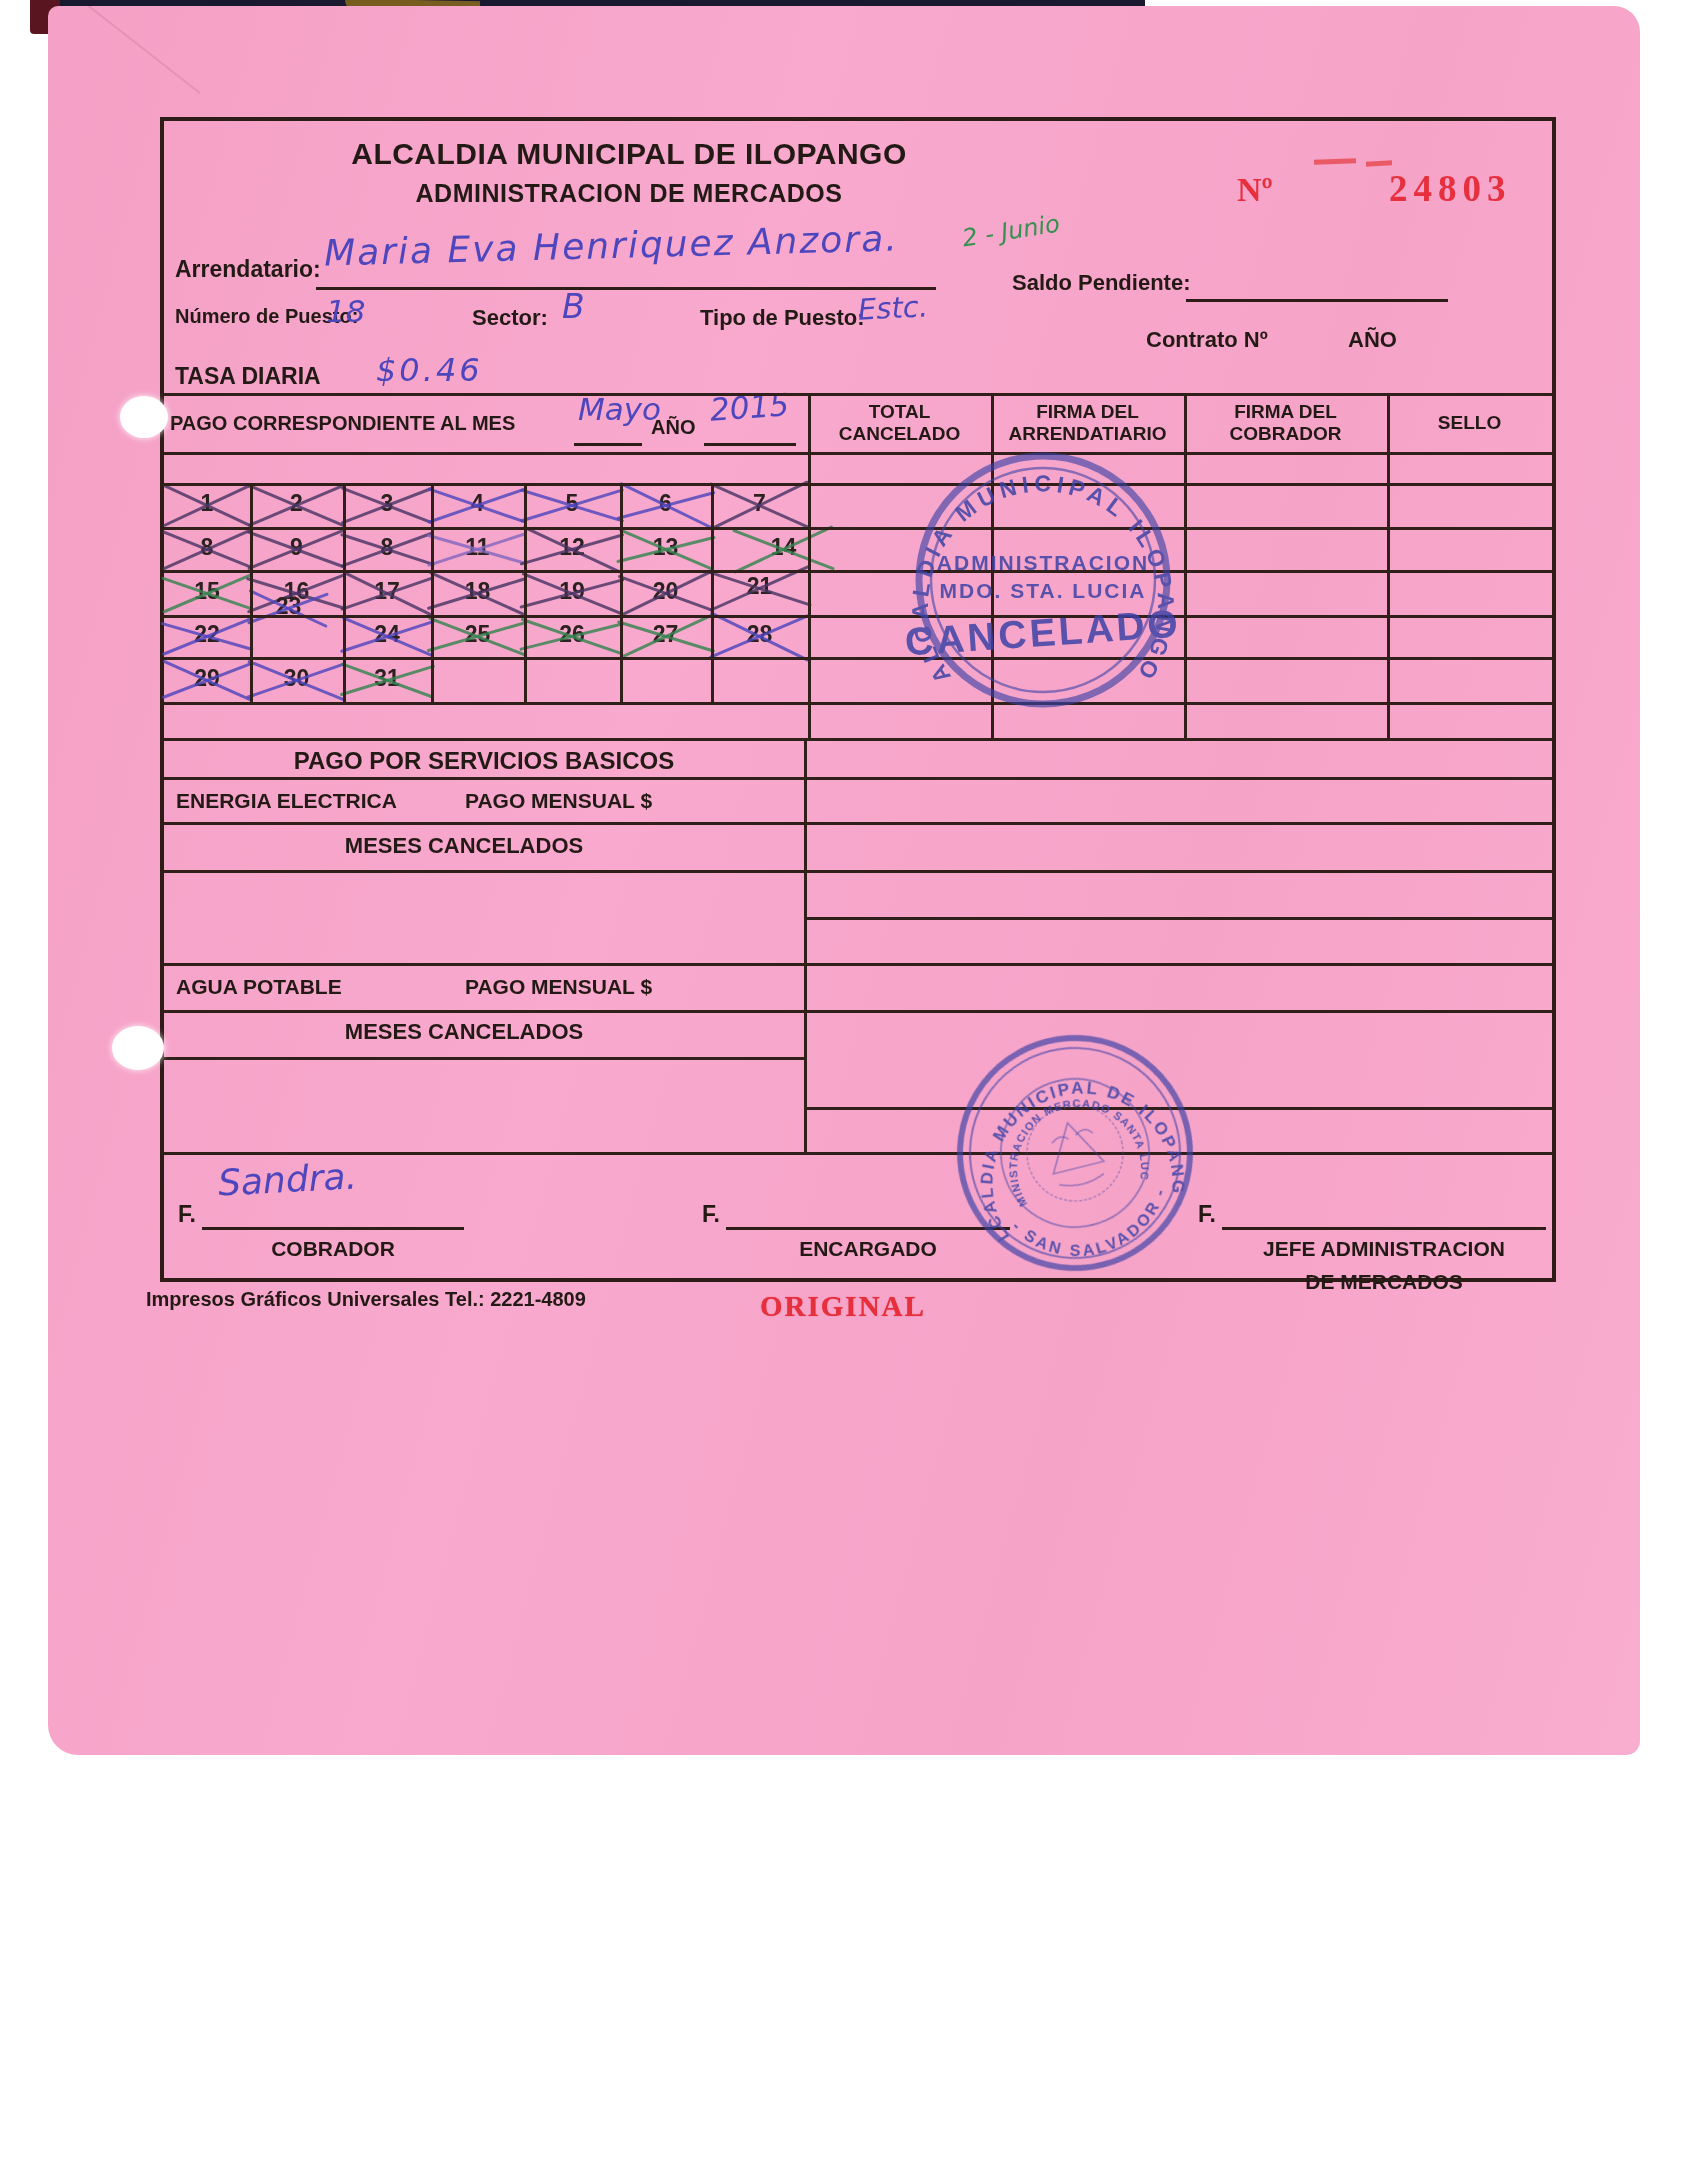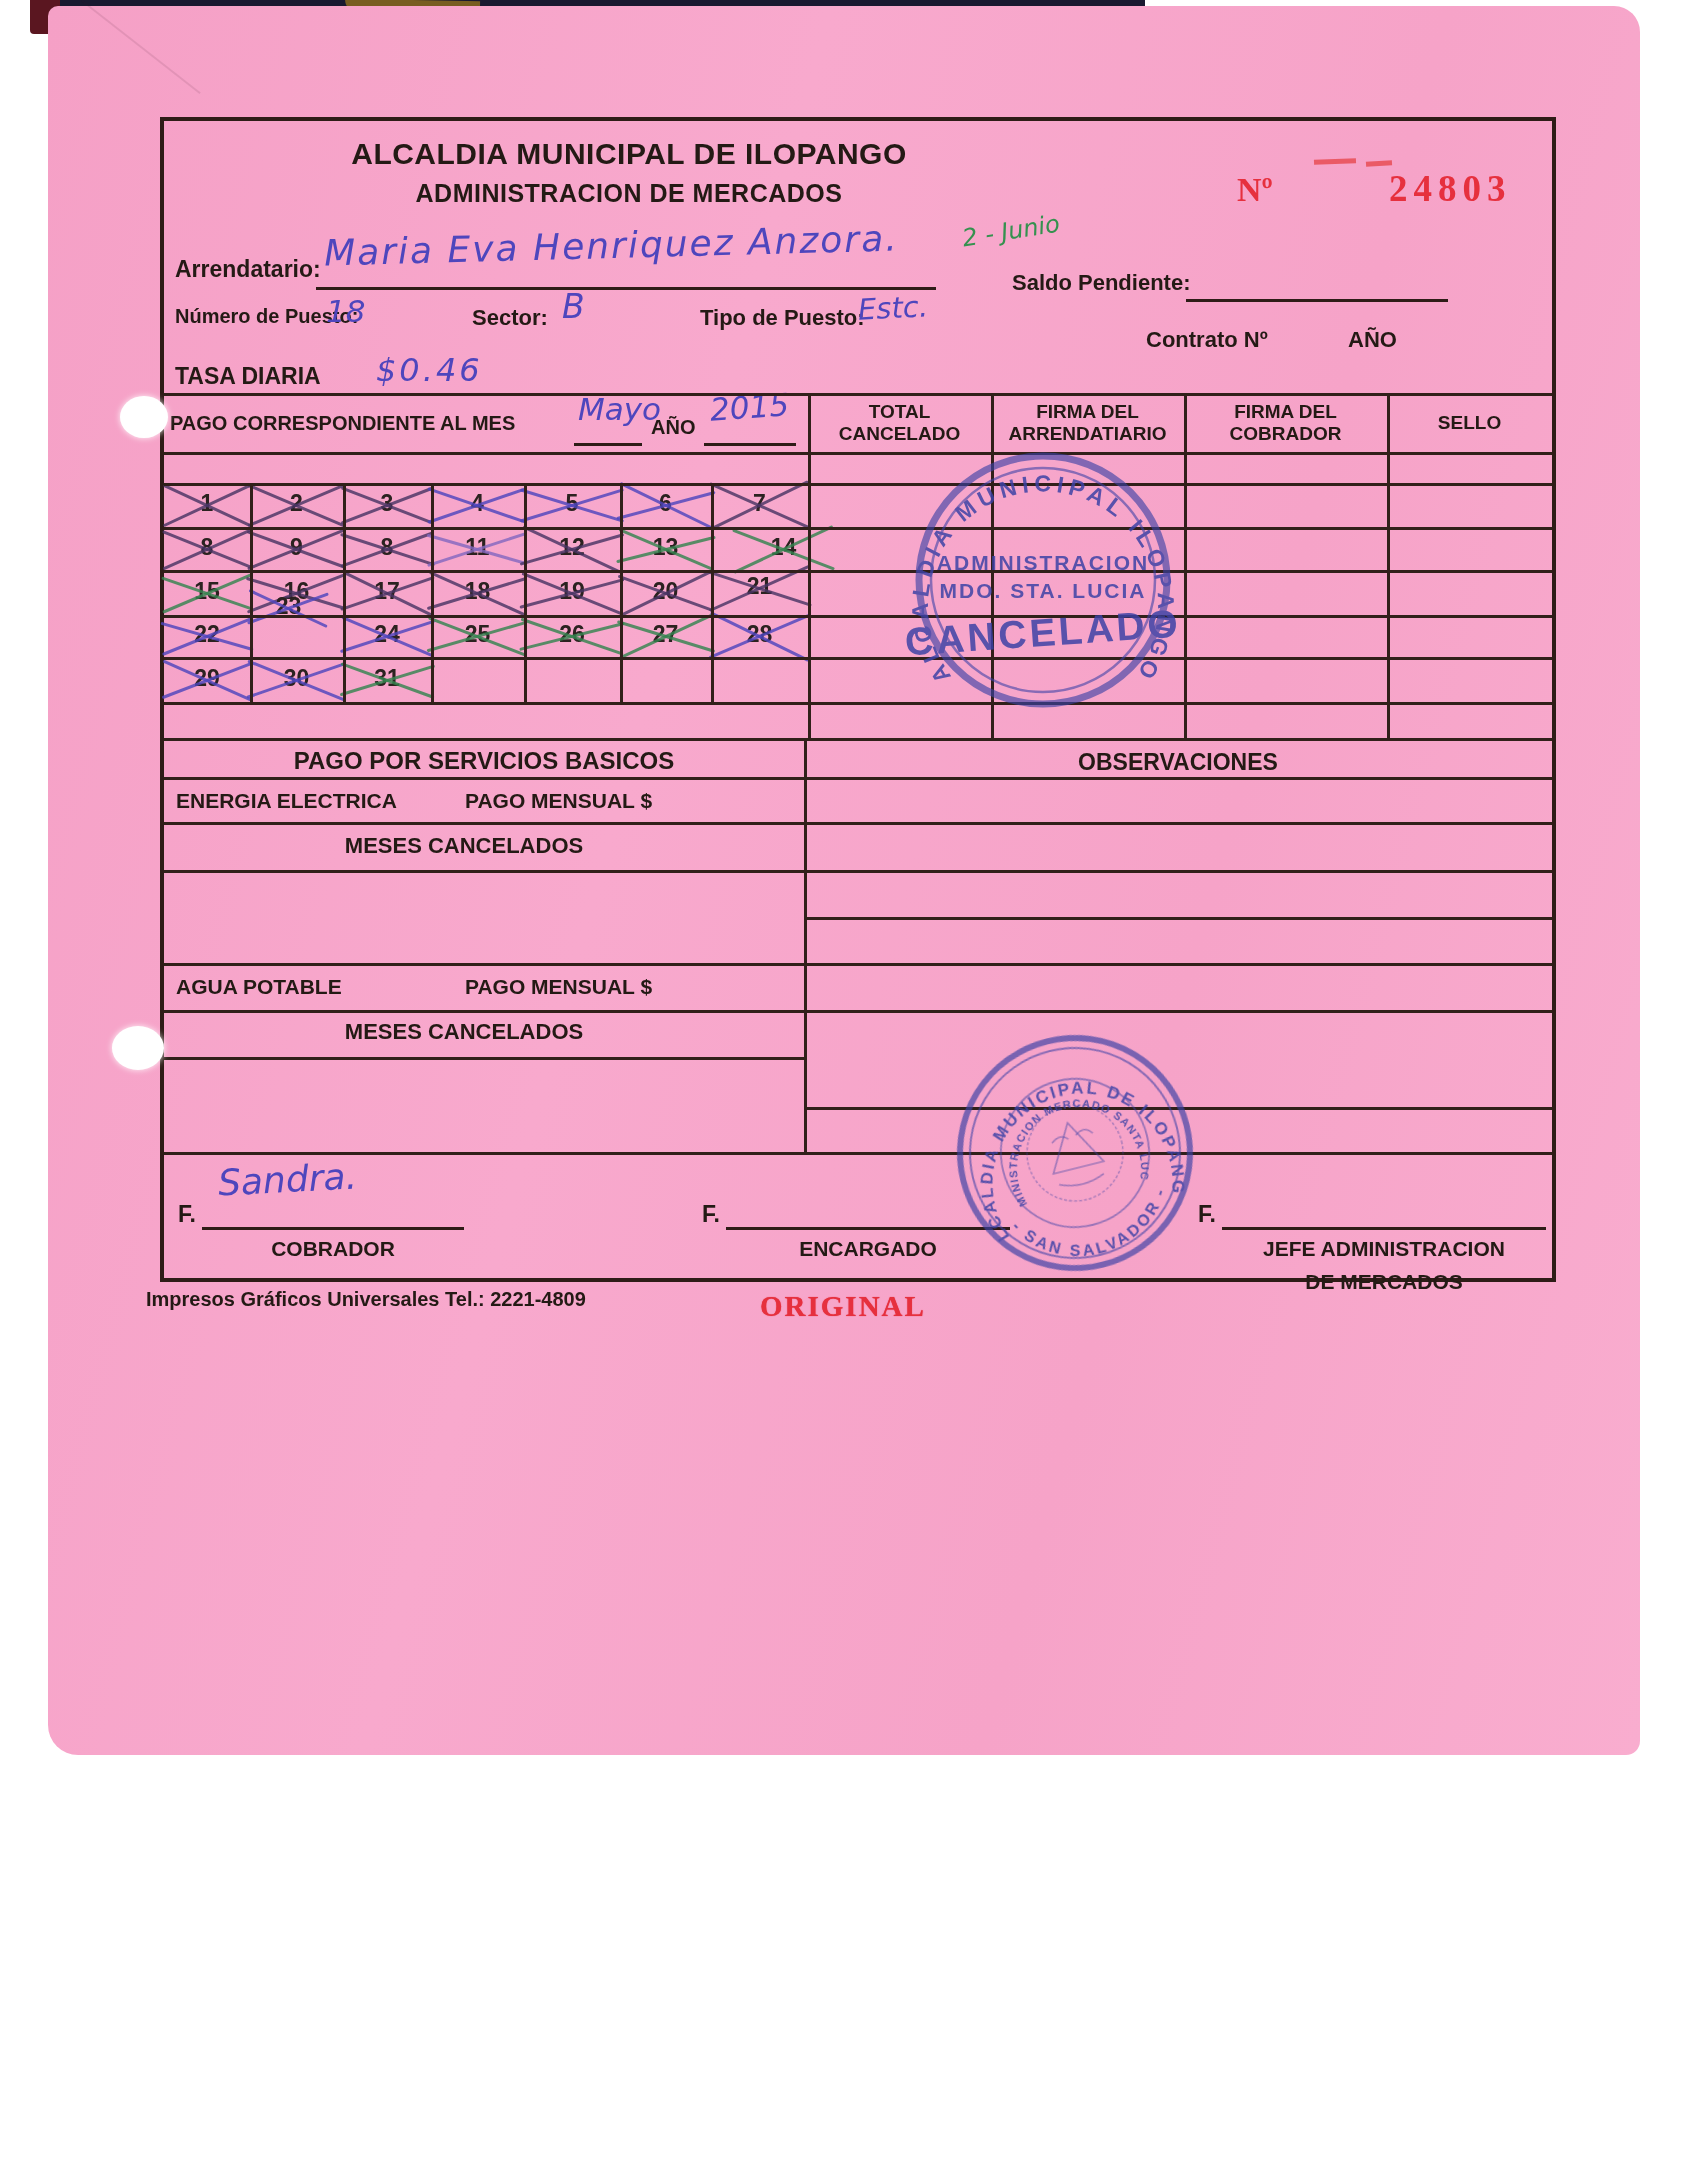--- a/index.html
+++ b/index.html
@@ -321,21 +321,20 @@
         <div class="day-cell" style="left: 179px; top: 536px; width: 88px; height: 45px;">
           <span class="day-num">31</span>
           <div class="xmark">
             <i style="transform: rotate(-17deg); background: rgb(53, 132, 79);"></i>
             <i style="transform: rotate(20deg); background: rgb(53, 132, 79);"></i>
           </div>
         </div>
       </div>
 
     <div class="t center" style="left:0;top:626px;width:640px;font-size:24px;">PAGO POR SERVICIOS BASICOS</div>
-    <div class="t center" style="left:640px;top:628px;width:748px;font-size:23px;">OBSERVACIONES</div>
 
     <div class="t" style="left:12px;top:668px;font-size:21px;">ENERGIA ELECTRICA</div>
     <div class="t" style="left:301px;top:668px;font-size:21px;">PAGO MENSUAL $</div>
     <div class="t center" style="left:0;top:712px;width:600px;font-size:22px;">MESES CANCELADOS</div>
 
     <div class="t" style="left:12px;top:854px;font-size:21px;">AGUA POTABLE</div>
     <div class="t" style="left:301px;top:854px;font-size:21px;">PAGO MENSUAL $</div>
     <div class="t center" style="left:0;top:898px;width:600px;font-size:22px;">MESES CANCELADOS</div>
 
     <div class="t" style="left:14px;top:1080px;font-size:23px;">F.</div>

